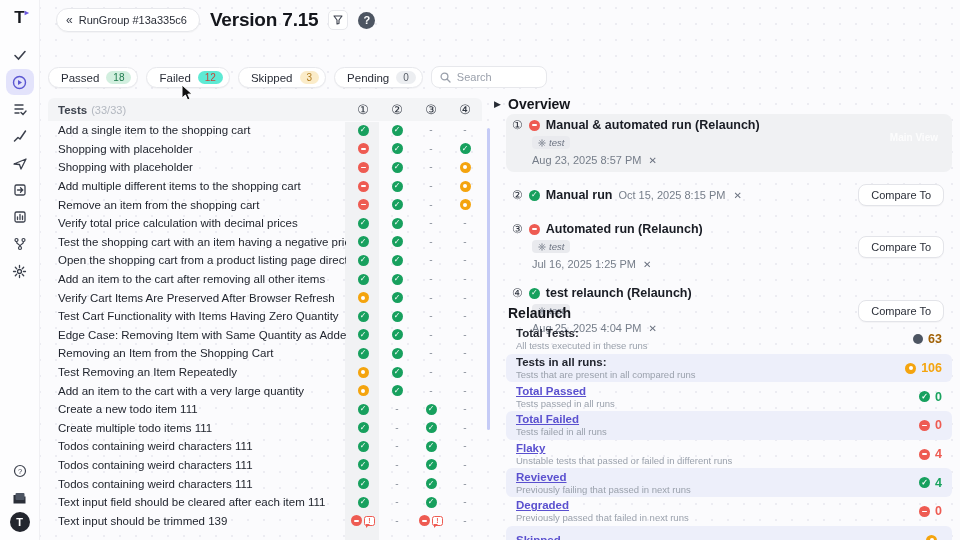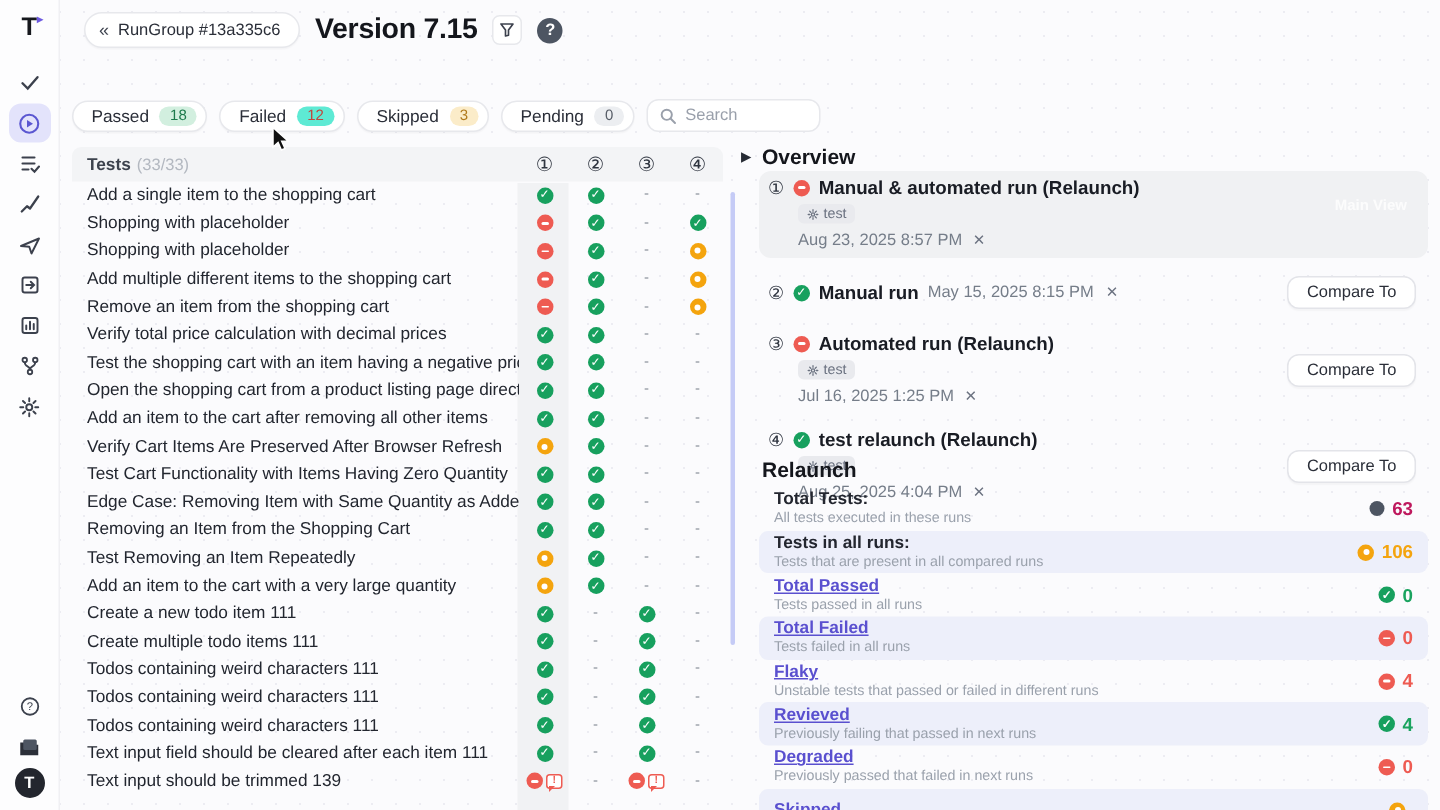--- a/index.html
+++ b/index.html
@@ -64,35 +64,35 @@
   #vscroll { position:absolute; left:487px; top:128px; width:3px; height:302px; background:#c5cbf6; border-radius:2px; cursor:grab; }
   #overview-h { position:absolute; left:508px; top:96px; font-size:14px; font-weight:bold; color:#14161c; }
   #runs { position:absolute; left:506px; top:114px; width:446px; }
   .run { position:relative; padding:4px 6px 6px 6px; border-radius:8px; margin-bottom:6px; }
   .run.sel { background:#f0f1f3; }
   .run-line1 { display:flex; align-items:center; gap:6px; }
   .run-num { font-size:12px; color:#2f3540; }
   .run-title { font-size:12.5px; font-weight:bold; color:#191c24; }
   .run-date { font-size:11px; color:#757d89; }
   .run-x { font-size:10px; color:#6b7280; cursor:pointer; margin-left:2px; }
-  .tagchip { display:inline-flex; align-items:center; gap:3px; background:#e9eaee; border-radius:4px; padding:1px 6px; font-size:9.5px; color:#6b7280; margin:4px 0 3px 20px; cursor:pointer; }
+  .tagchip { display:inline-flex; align-items:center; gap:3px; background:#e9eaee; border-radius:4px; padding:1px 6px; font-size:9.5px; color:#6b7280; margin:4px 0 3px 20px; cursor:pointer;font-style:italic; }
   .run-date-line { margin-left:20px; margin-top:2px; display:flex; align-items:center; gap:5px; }
   .cmp-btn { position:absolute; right:8px; top:50%; transform:translateY(-50%); background:#fff; border:1px solid #e3e4e9; border-radius:8px; font-size:11px; color:#2a2e38; padding:4px 12px; cursor:pointer; box-shadow:0 1px 1px rgba(20,20,40,.03); }
   .ghost-btn { position:absolute; right:14px; top:18px; color:#ffffff; opacity:.8; font-size:10px; font-weight:bold; cursor:pointer; }
   
   #summary-h { position:absolute; left:508px; top:305px; font-size:14px; font-weight:bold; color:#14161c; }
   #sumrows { position:absolute; left:506px; top:325px; width:446px; }
   .srow { display:flex; align-items:center; height:28.7px; border-radius:6px; padding:0 10px; }
   .srow.alt { background:#edeffa; }
   .s-text { flex:1; overflow:hidden; }
   .s-label { font-size:11.5px; font-weight:bold; color:#23262f; line-height:13px; }
   .s-label.link { color:#5a50cf; text-decoration:underline; cursor:pointer; }
   .s-desc { font-size:9.5px; color:#9aa1ac; line-height:11px; }
   .s-val { display:flex; align-items:center; gap:5px; font-size:12.5px; font-weight:bold; }
-  .v-dot { color:#be185d; } .v-pass { color:#1aa35f; } .v-fail { color:#ee5b52; } .v-skip { color:#f4a40e; }
+  .v-dot { color:#a16207; } .v-pass { color:#1aa35f; } .v-fail { color:#ee5b52; } .v-skip { color:#f4a40e; }
   .dotic { width:10px; height:10px; border-radius:50%; background:#4d5562; }
   
   #cursor { position:absolute; left:181px; top:84px; z-index:50; pointer-events:none; }
 </style>
 </head>
 <body>
 
 <div id="rail">
     <div class="rail-logo">T<i>▸</i></div>
     <div class="rail-item">
@@ -773,21 +773,21 @@
         <span class="run-date">Aug 23, 2025 8:57 PM</span>
         <span class="run-x">✕</span>
       </div><span class="ghost-btn">Main View</span></div>
     <div class="run" style="padding: 10px 6px;">
       <div class="run-line1">
         <span class="run-num">②</span>
         <span class="tcell-ic" style="display: inline-flex; gap: 2px; align-items: center;">
           <span class="st st-pass">✓</span>
         </span>
         <span class="run-title">Manual run</span>
-        <span class="run-date">May 15, 2025 8:15 PM</span>
+        <span class="run-date">Oct 15, 2025 8:15 PM</span>
         <span class="run-x">✕</span>
       </div>
       <button class="cmp-btn">Compare To</button>
     </div>
     <div class="run"><div class="run-line1">
         <span class="run-num">③</span>
         <span class="tcell-ic" style="display: inline-flex; gap: 2px; align-items: center;">
           <span class="st st-fail"></span>
         </span>
         <span class="run-title">Automated run (Relaunch)</span>

